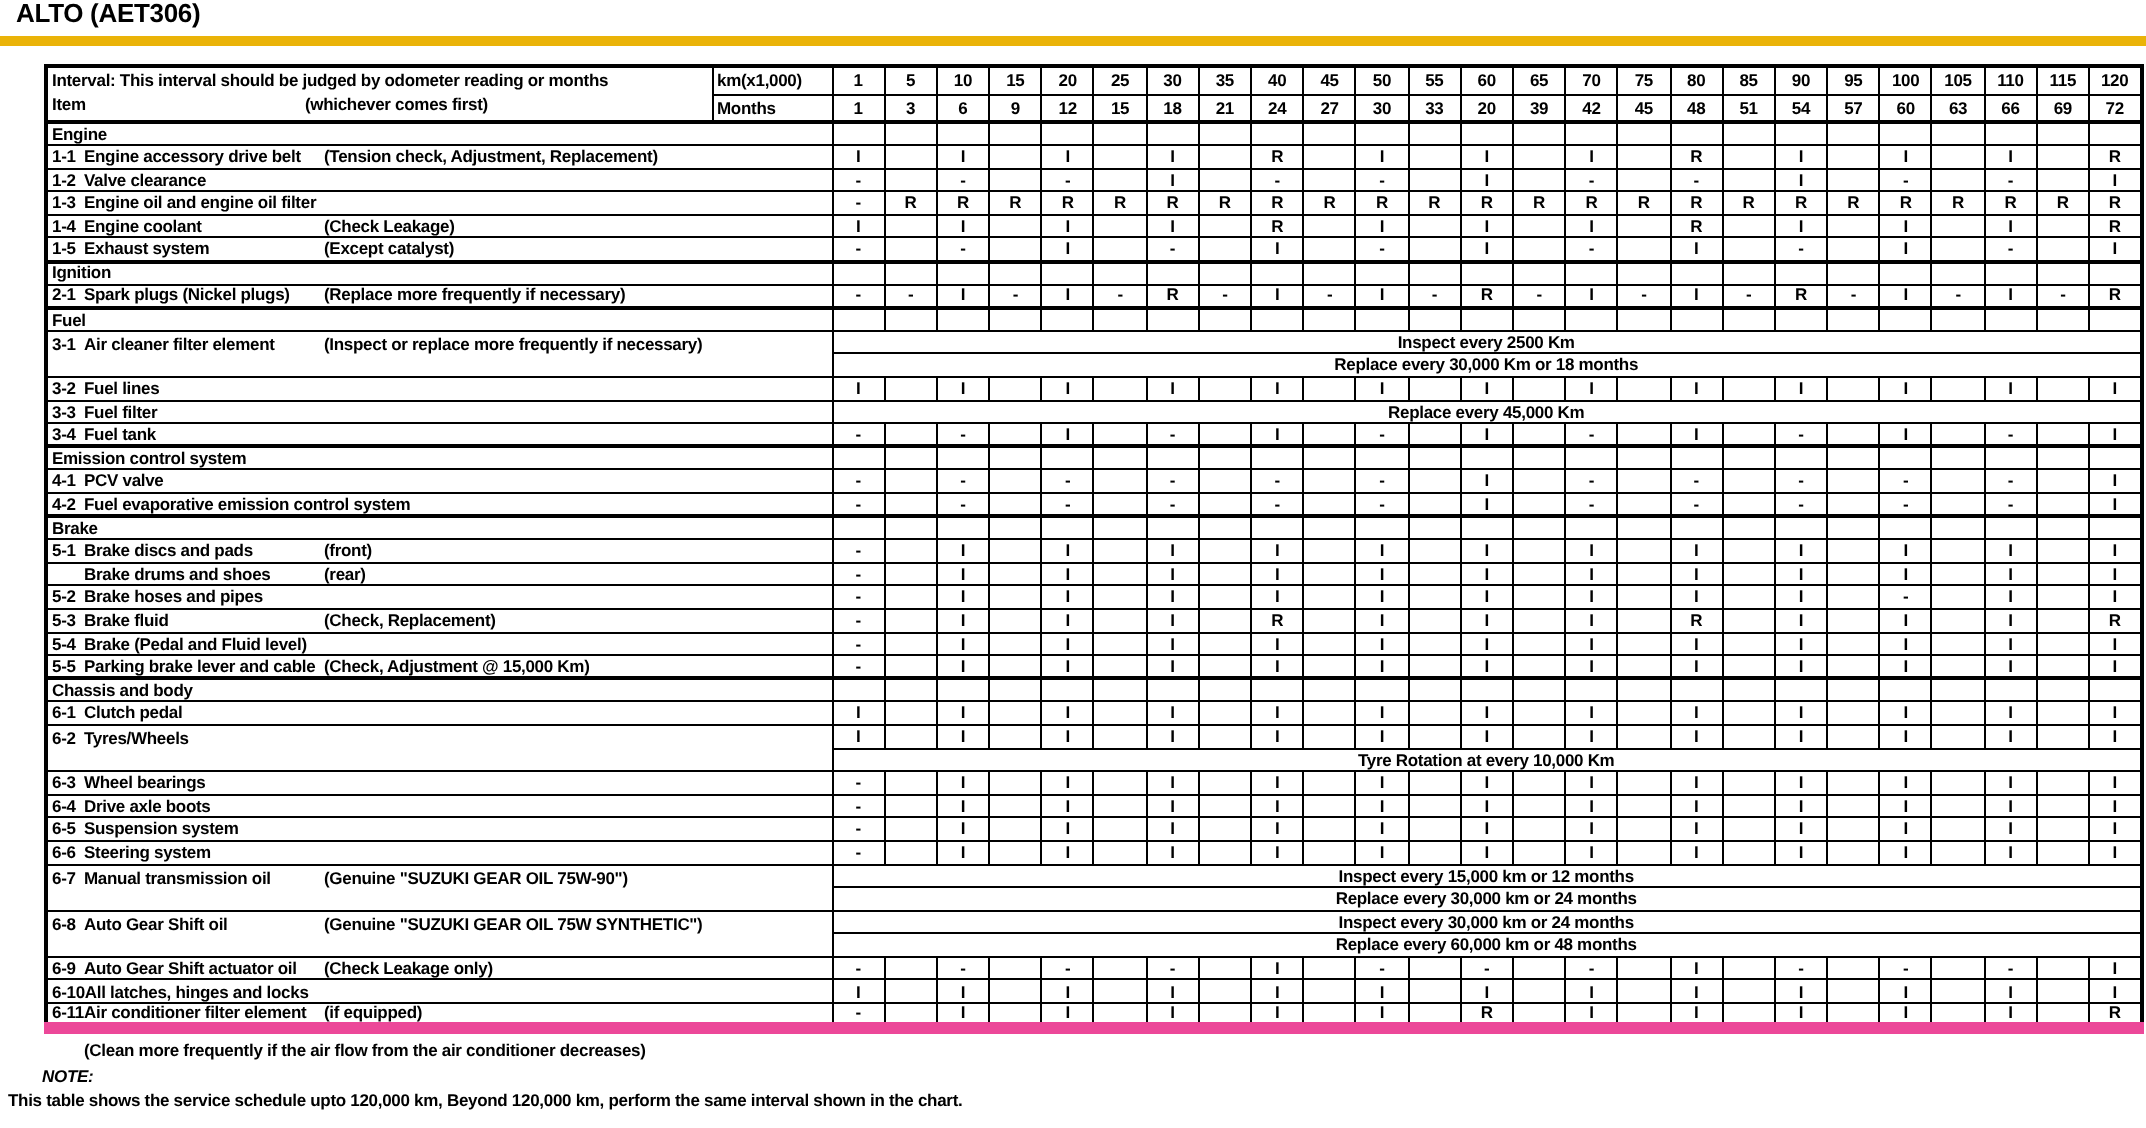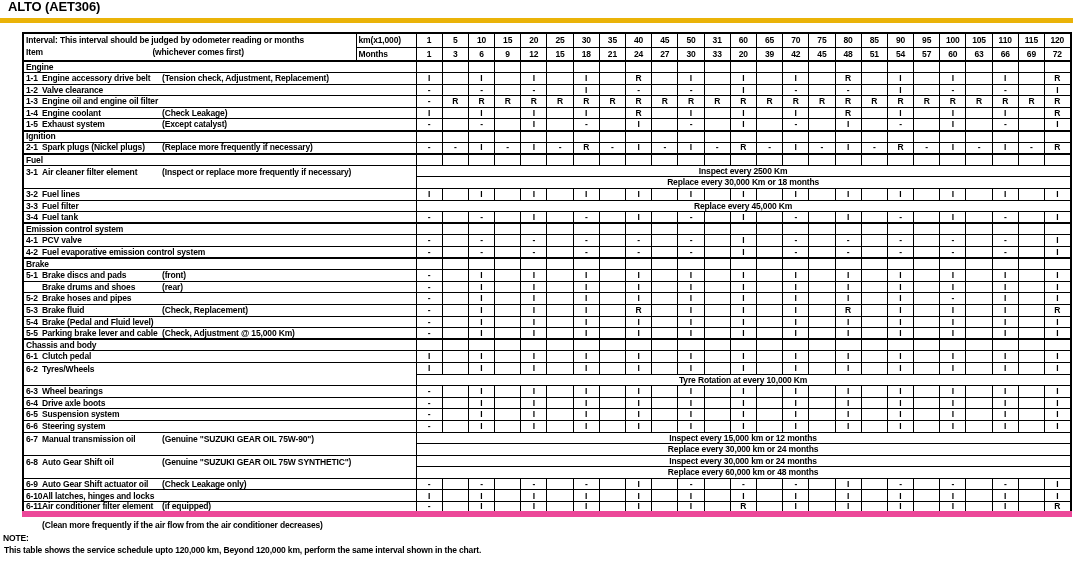--- a/index.html
+++ b/index.html
@@ -24,21 +24,21 @@
   .n { flex:0 0 16px; }
   .l { flex:0 0 120px; }
   .nt { flex:1; }
   .secl { padding-left:0; }
   .vtop { vertical-align:top; }
   .vtop .ic { padding-top:2px; }
   .span { text-align:center; }
   tr.section td { border-top:2px solid #000; }
   tbody tr:last-child td { border-bottom:6px solid #ec4899; }
   .clean-note { margin:3px 0 0 42px; font-size:8.5px; }
-  .note-label { margin:3px 0 0 3px; font-size:8.5px; }
+  .note-label { margin:3px 0 0 21px; font-size:8.5px;font-style:italic; }
   .note-text  { margin:2px 0 0 4px;  font-size:8.5px; }
 </style>
 </head>
 <body>
 
 <div class="page-header">
   <div class="t">ALTO (AET306)</div>
 </div>
 
 <div class="table-wrap">
@@ -86,21 +86,21 @@
           <td class="hnum">5</td>
           <td class="hnum">10</td>
           <td class="hnum">15</td>
           <td class="hnum">20</td>
           <td class="hnum">25</td>
           <td class="hnum">30</td>
           <td class="hnum">35</td>
           <td class="hnum">40</td>
           <td class="hnum">45</td>
           <td class="hnum">50</td>
-          <td class="hnum">31</td>
+          <td class="hnum">55</td>
           <td class="hnum">60</td>
           <td class="hnum">65</td>
           <td class="hnum">70</td>
           <td class="hnum">75</td>
           <td class="hnum">80</td>
           <td class="hnum">85</td>
           <td class="hnum">90</td>
           <td class="hnum">95</td>
           <td class="hnum">100</td>
           <td class="hnum">105</td>

